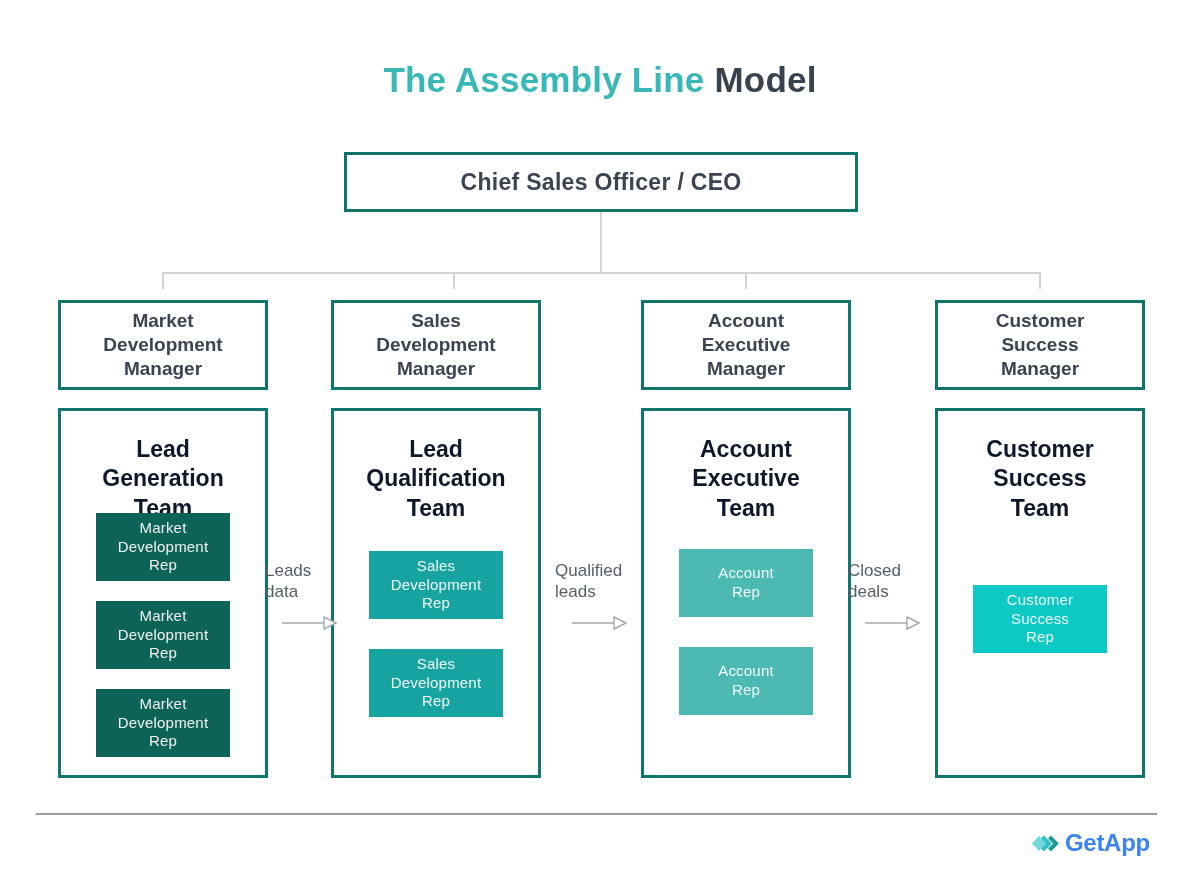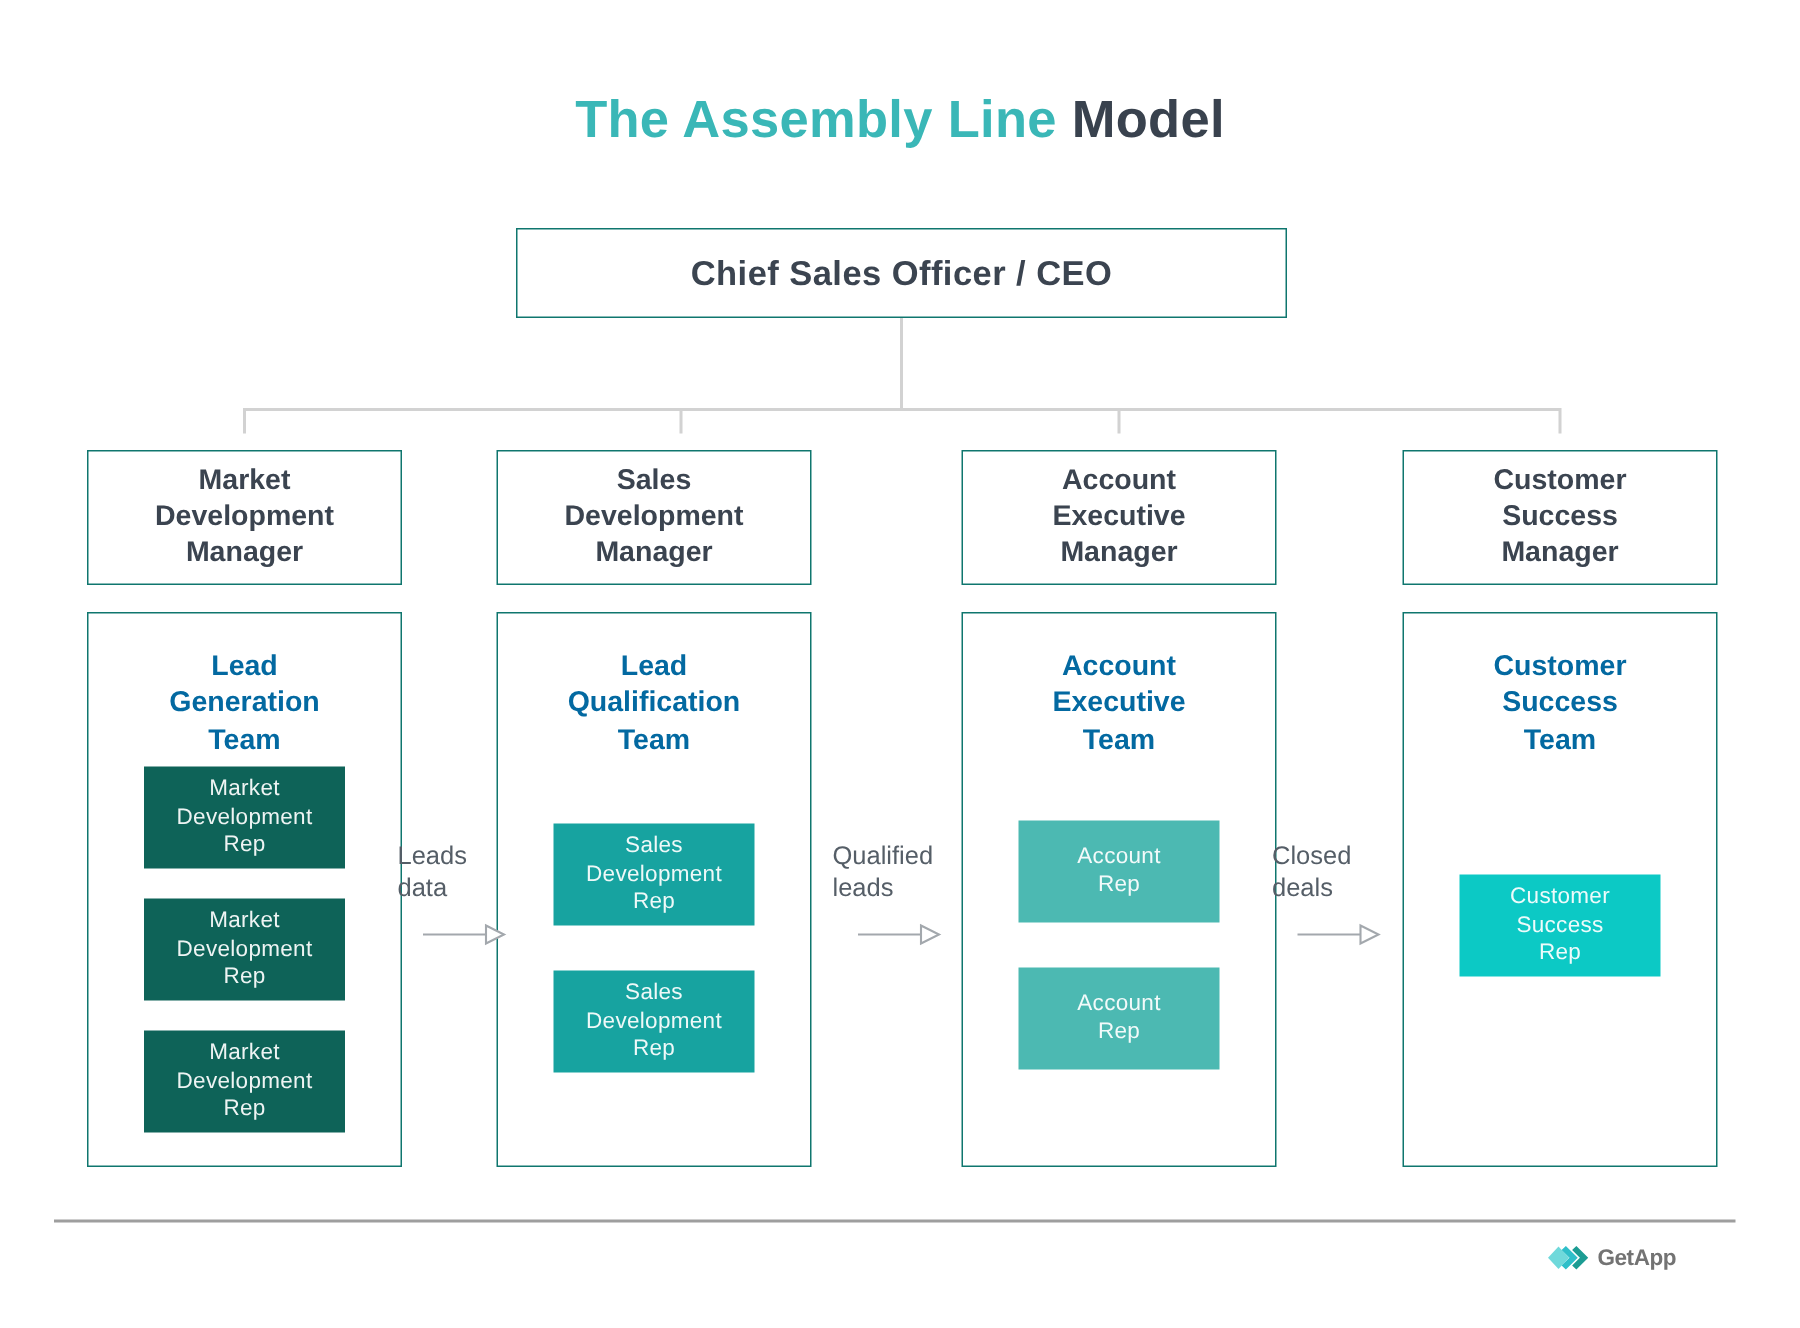--- a/index.html
+++ b/index.html
@@ -8,31 +8,31 @@
 
   .pre{white-space:pre-line;}
 
   
   .title{position:absolute;top:60px;left:0;width:1200px;text-align:center;
          font-size:35px;font-weight:800;letter-spacing:.2px;}
   .title .accent{color:#3AB7B7;}
   .title .rest{color:#39424E;}
 
   
-  .obox{position:absolute;background:#fff;border:1px solid #0f766e;
+  .obox{position:absolute;background:#fff;border:3px solid #0f766e;
         display:flex;align-items:center;justify-content:center;text-align:center;
         color:#3B4450;box-sizing:border-box;}
   .ceo{left:344px;top:152px;width:514px;height:60px;font-size:23px;font-weight:700;letter-spacing:.3px;}
 
   .mgr{top:300px;height:90px;width:210px;font-size:19px;font-weight:700;line-height:1.28;}
   .team{top:408px;height:370px;width:210px;align-items:flex-start;}
   .c1{left:58px;} .c2{left:331px;} .c3{left:641px;} .c4{left:935px;}
 
-  .team-title{width:100%;margin-top:24px;text-align:center;font-size:19px;font-weight:700;
-              line-height:1.28;color:#0369a1;}
+  .team-title{width:100%;margin-top:24px;text-align:center;font-size:23px;font-weight:700;
+              line-height:1.28;color:#0f172a;}
 
   .rep{position:absolute;left:50%;transform:translateX(-50%);width:134px;height:68px;
        display:flex;align-items:center;justify-content:center;text-align:center;
        color:rgba(255,255,255,.93);font-size:15px;line-height:1.25;letter-spacing:.2px;}
 
   
   .line{position:absolute;background:#D2D2D2;}
   .v-drop{left:600px;top:212px;width:2px;height:60px;}
   .h-span{left:162px;top:272px;width:878px;height:2px;}
   .stub{top:272px;width:2px;height:17px;}
@@ -40,21 +40,21 @@
 
   
   .flow{position:absolute;width:90px;text-align:left;}
   .f1{left:265px;} .f2{left:555px;} .f3{left:848px;}
   .flow-label{position:relative;top:0;font-size:17px;line-height:1.25;color:#555E67;}
   .flow svg{display:block;margin:12px auto 0 auto;}
 
   
   .divider{position:absolute;left:36px;top:813px;width:1121px;height:2px;background:#9E9E9E;}
   .brand{position:absolute;top:829px;left:1032px;display:flex;align-items:center;gap:6px;}
-  .brand-text{font-size:15px;font-weight:800;color:#737373;letter-spacing:-.3px;}
+  .brand-text{font-size:24px;font-weight:800;color:#3b82f6;letter-spacing:-.3px;}
 </style>
 </head>
 <body>
 
 <div class="canvas">
 
   <div class="title">
     <span class="accent">The Assembly Line</span>
     <span> </span>
     <span class="rest">Model</span>

